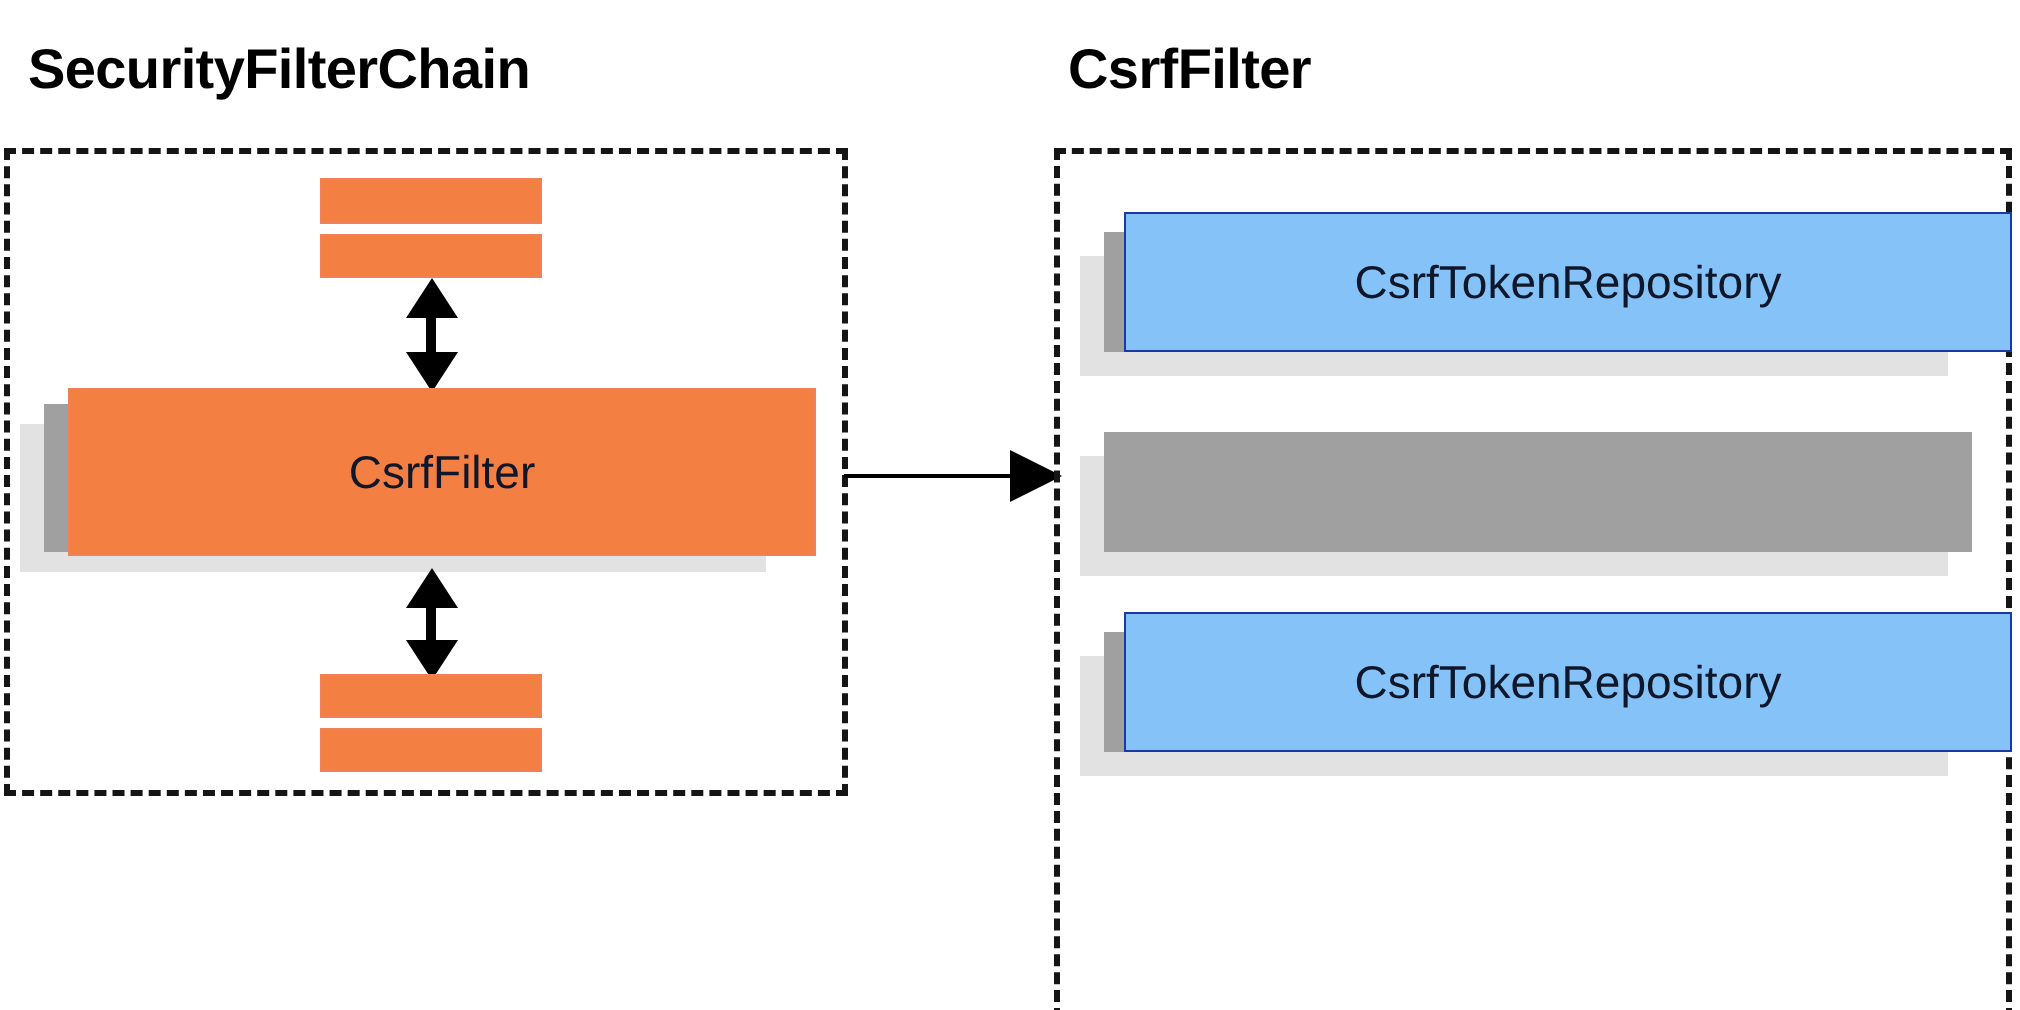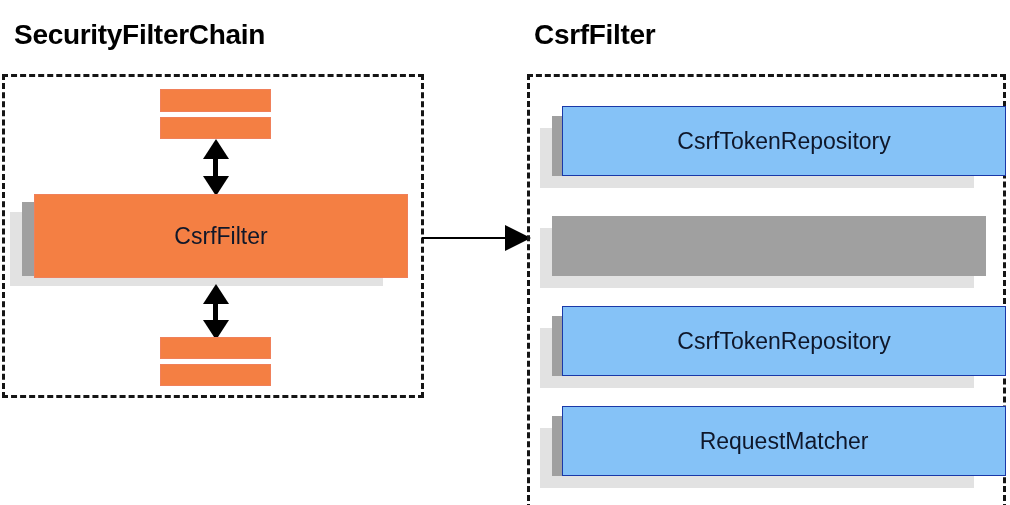--- a/index.html
+++ b/index.html
@@ -176,19 +176,14 @@
     <div class="shadow-far"></div>
     <div class="shadow-near"></div>
   </div>
 
   <div class="stack-card card-blue" style="top:294px;">
     <div class="shadow-far"></div>
     <div class="shadow-near"></div>
     <div class="face">CsrfTokenRepository</div>
   </div>
 
-  <div class="stack-card card-blue" style="top:394px;">
-    <div class="shadow-far"></div>
-    <div class="shadow-near"></div>
-    <div class="face">RequestMatcher</div>
-  </div>
 
 </div>
 
 </body></html>

